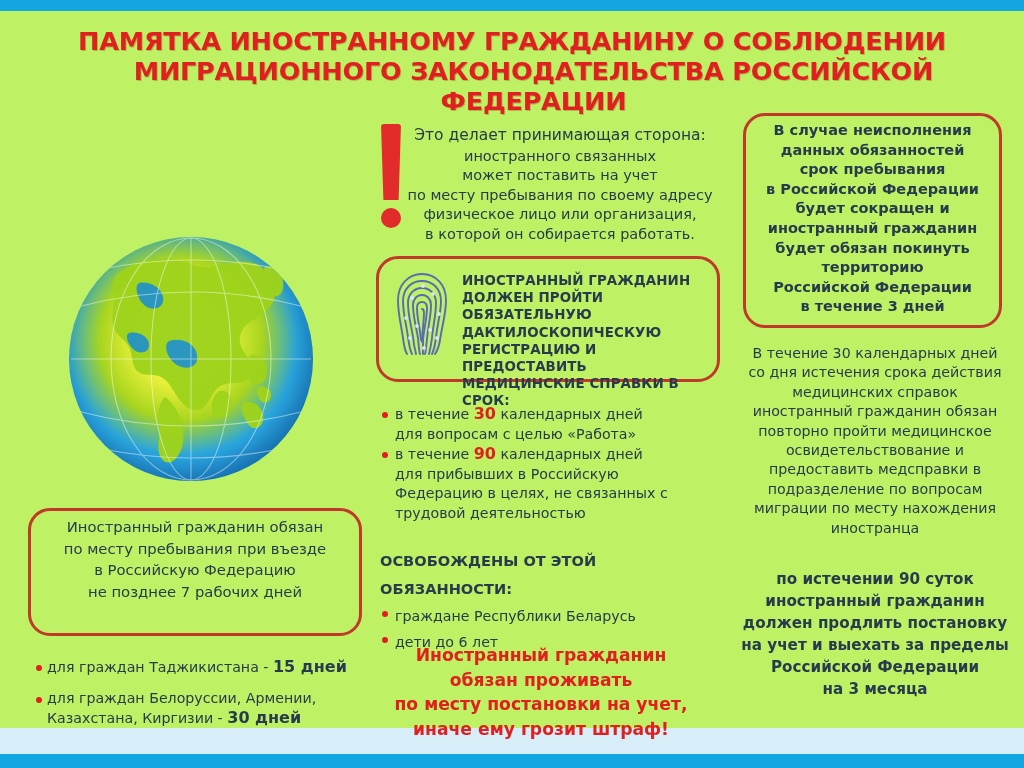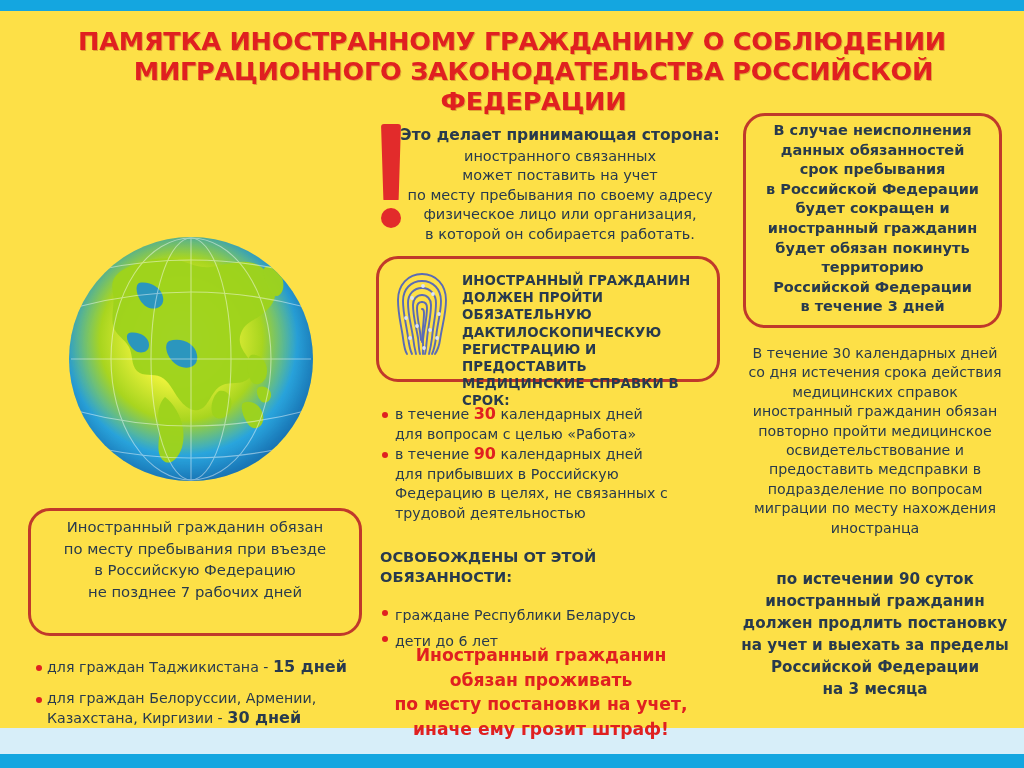--- a/index.html
+++ b/index.html
@@ -5,21 +5,21 @@
   * { box-sizing: border-box; margin: 0; padding: 0; }
   html, body {
     width: 1024px; height: 768px;
     background: #ffffff;
     font-family: "DejaVu Sans", sans-serif;
     overflow: hidden;
   }
   #poster {
     position: relative;
     width: 1024px; height: 768px;
-    background: #fde047;
+    background: #bef264;
     overflow: hidden;
   }
   .topbar {
     position: absolute; left: 0; top: 0; width: 1024px; height: 11px;
     background: #14a6e0;
   }
   .bottombar {
     position: absolute; left: 0; bottom: 0; width: 1024px; height: 14px;
     background: #14a6e0;
   }
@@ -107,21 +107,21 @@
     <span>ПАМЯТКА ИНОСТРАННОМУ ГРАЖДАНИНУ О СОБЛЮДЕНИИ</span>
     <span class="l2">МИГРАЦИОННОГО ЗАКОНОДАТЕЛЬСТВА РОССИЙСКОЙ ФЕДЕРАЦИИ</span>
   </div>
 
   <div class="excl">
     <div class="bar"></div>
     <div class="dot"></div>
   </div>
 
   <div class="blk navy" style="left:400px; top:126px; width:320px; font-size:14.5px; line-height:19.5px;">
-    <p style="font-weight:bold; font-size:15.5px; margin-bottom:1px;">Это делает принимающая сторона:</p>
+    <p style="font-weight:normal; font-size:15.5px; margin-bottom:1px;">Это делает принимающая сторона:</p>
     <p>иностранного связанных</p>
     <p>может поставить на учет</p>
     <p>по месту пребывания по своему адресу</p>
     <p>физическое лицо или организация,</p>
     <p>в которой он собирается работать.</p>
   </div>
 
   <div class="rbox" style="left:743px; top:113px; width:259px; height:215px;"></div>
   <div class="blk navy" style="left:750px; top:121px; width:245px; font-size:14.5px; line-height:19.6px; font-weight:bold;">
     <p>В случае неисполнения</p>
@@ -224,21 +224,21 @@
         <div style="padding-left:0;">для вопросам с целью «Работа»</div>
       </li>
       <li>
         <span>в течение </span><span class="red" style="font-weight:bold; font-size:16px;">90</span><span> календарных дней</span>
         <div style="padding-left:0;">для прибывших в Российскую Федерацию в целях, не связанных с трудовой деятельностью</div>
       </li>
     </ul>
   </div>
 
   <div class="blk navy" style="left:380px; top:547px; width:330px; text-align:left;">
-    <p style="font-weight:bold; font-size:14.6px; line-height:20px; margin-bottom:15px;">ОСВОБОЖДЕНЫ ОТ ЭТОЙ ОБЯЗАННОСТИ:</p>
+    <p style="font-weight:bold; font-size:14.6px; line-height:28px; margin-bottom:0;">ОСВОБОЖДЕНЫ ОТ ЭТОЙ ОБЯЗАННОСТИ:</p>
     <ul class="bl" style="font-size:14.2px; line-height:26px;">
       <li>граждане Республики Беларусь</li>
       <li>дети до 6 лет</li>
     </ul>
   </div>
 
   <div class="blk red" style="left:376px; top:643px; width:330px; font-size:17.2px; line-height:24.5px; font-weight:bold;">
     <p>Иностранный гражданин</p>
     <p>обязан проживать</p>
     <p>по месту постановки на учет,</p>

